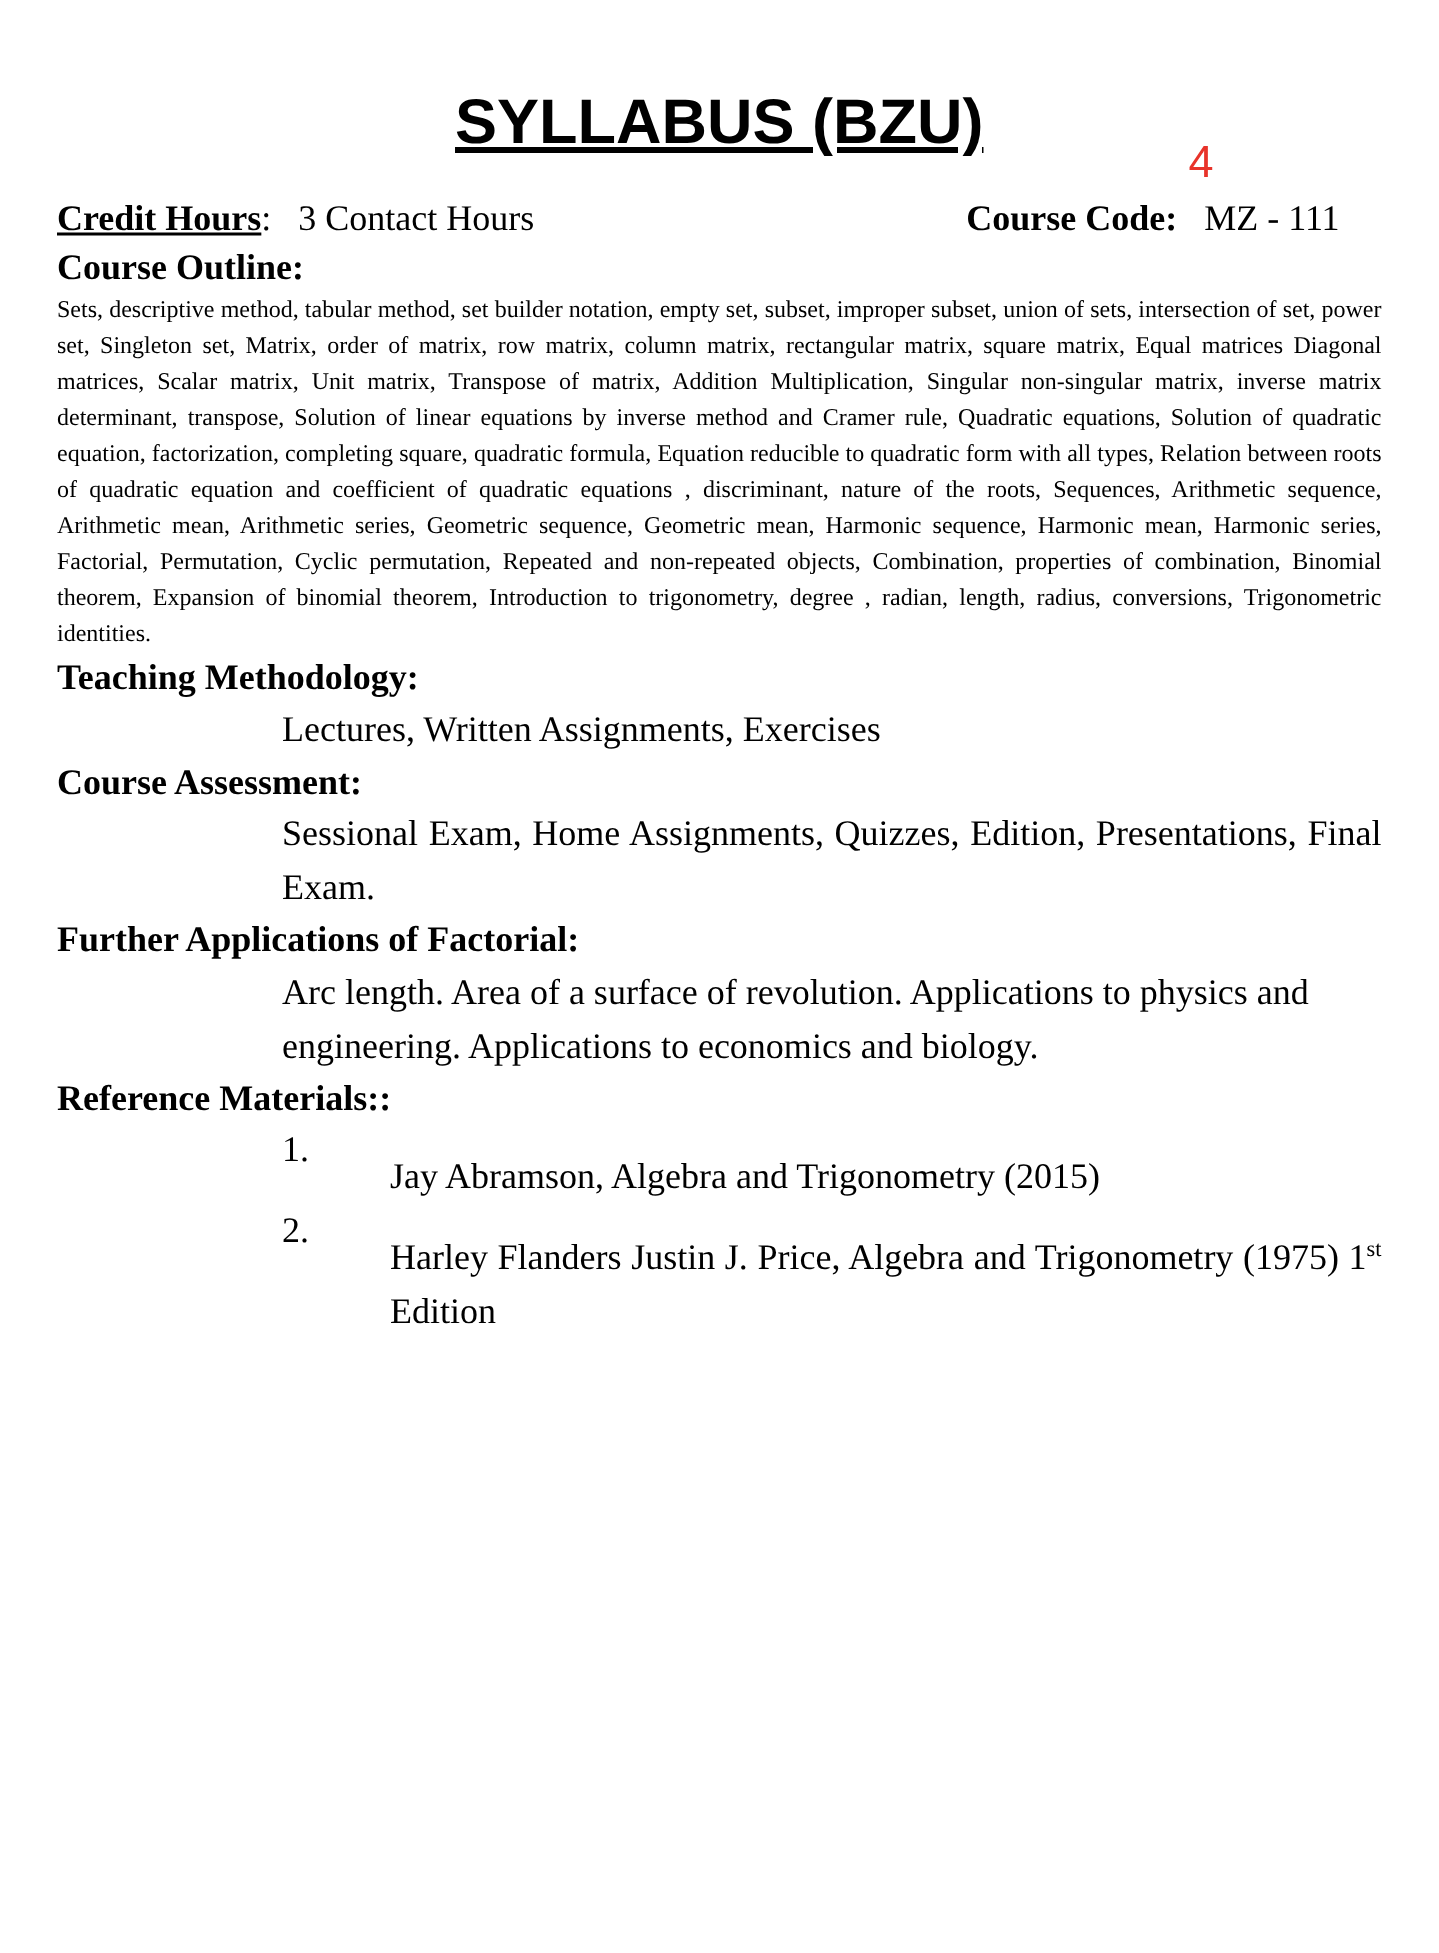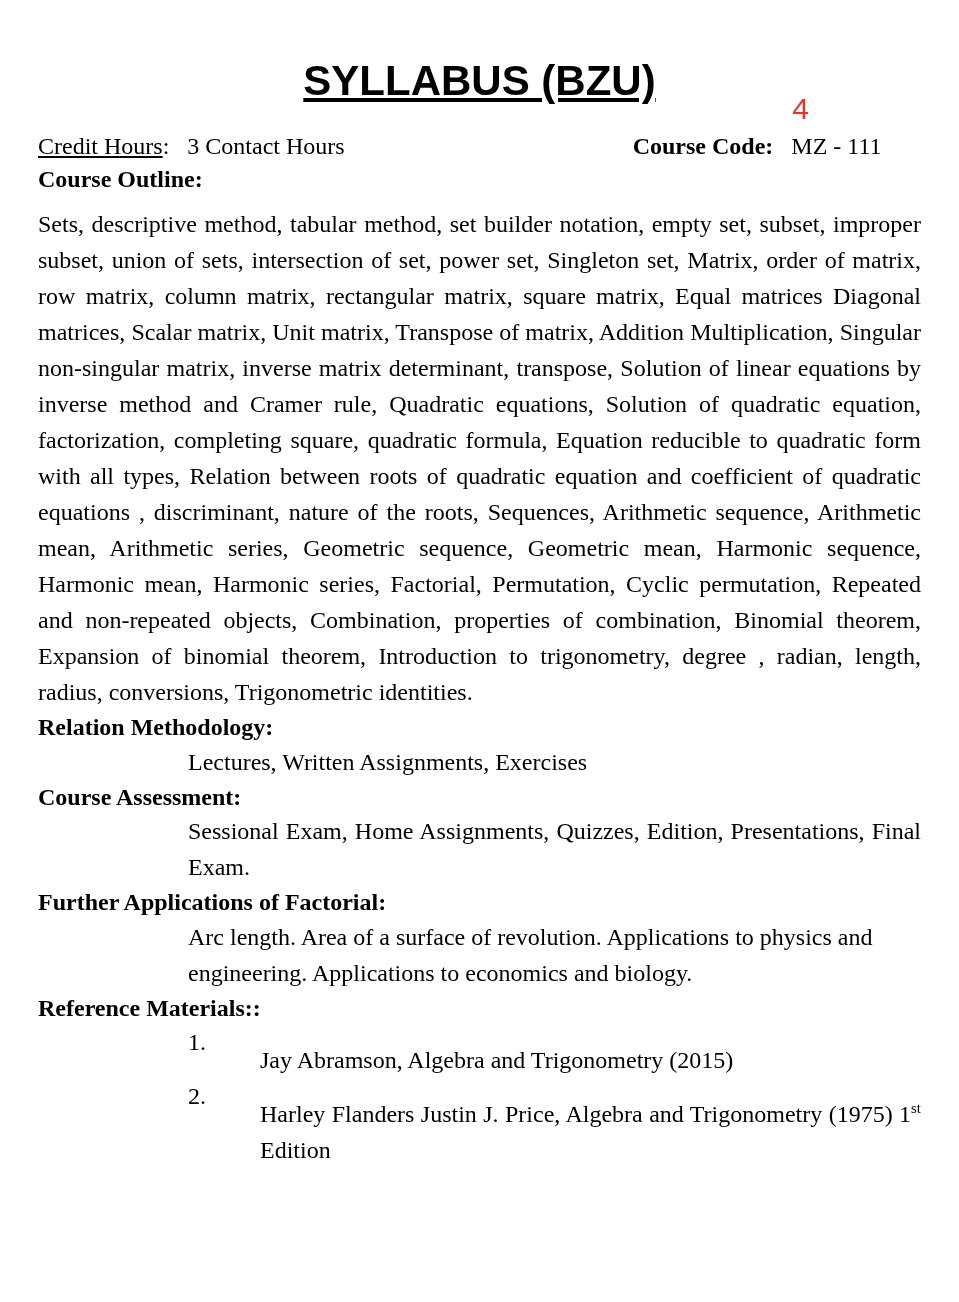--- a/index.html
+++ b/index.html
@@ -60,38 +60,37 @@
     justify-content: flex-start;
     font-size: 24px;
     line-height: 1.35;
   }
   .meta-left { white-space: nowrap; }
   .meta-right {
     margin-left: 288px;
     white-space: nowrap;
   }
   .lbl-bold-ul {
-    font-weight: normal;
+    font-weight: bold;
     text-decoration: underline;
   }
   .lbl-bold {
     font-weight: bold;
   }
   .section-head {
     font-size: 24px;
     font-weight: bold;
     line-height: 1.35;
     margin-top: 1px;
   }
   .body-text {
-    font-size: 24px;
+    font-size: 16px;
     line-height: 1.5;
     text-align: justify;
     text-justify: inter-word;
-    margin-top: 11px;
   }
   .indent-block {
     font-size: 24px;
     line-height: 1.5;
     margin-left: 150px;
     text-align: justify;
     text-justify: inter-word;
   }
   .indent-block.no-justify {
     text-align: left;
@@ -134,21 +133,21 @@
   <div class="content">
 
     <div class="meta-row">
       <div class="meta-left"><span class="lbl-bold-ul">Credit Hours</span><span>:</span>&nbsp;&nbsp; <span>3 Contact Hours</span></div>
       <div class="meta-right"><span class="lbl-bold">Course Code:</span>&nbsp;&nbsp; <span>MZ - 111</span></div>
     </div>
 
     <div class="section-head">Course Outline:</div>
     <div class="body-text">Sets, descriptive method, tabular method, set builder notation, empty set, subset, improper subset, union of sets, intersection of set, power set, Singleton set, Matrix, order of matrix, row matrix, column matrix, rectangular matrix, square matrix, Equal matrices Diagonal matrices, Scalar matrix, Unit matrix, Transpose of matrix, Addition Multiplication, Singular non-singular matrix, inverse matrix determinant, transpose, Solution of linear equations by inverse method and Cramer rule, Quadratic equations, Solution of quadratic equation, factorization, completing square, quadratic formula, Equation reducible to quadratic form with all types, Relation between roots of quadratic equation and coefficient of quadratic equations , discriminant, nature of the roots, Sequences, Arithmetic sequence, Arithmetic mean, Arithmetic series, Geometric sequence, Geometric mean, Harmonic sequence, Harmonic mean, Harmonic series, Factorial, Permutation, Cyclic permutation, Repeated and non-repeated objects, Combination, properties of combination, Binomial theorem, Expansion of binomial theorem, Introduction to trigonometry, degree , radian, length, radius, conversions, Trigonometric identities.</div>
 
-    <div class="section-head">Relation Methodology:</div>
+    <div class="section-head">Teaching Methodology:</div>
     <div class="indent-block no-justify">Lectures, Written Assignments, Exercises</div>
 
     <div class="section-head">Course Assessment:</div>
     <div class="indent-block">Sessional Exam, Home Assignments, Quizzes, Edition, Presentations, Final Exam.</div>
 
     <div class="section-head">Further Applications of Factorial:</div>
     <div class="indent-block no-justify">Arc length. Area of a surface of revolution. Applications to physics and engineering. Applications to economics and biology.</div>
 
     <div class="section-head">Reference Materials::</div>
     <div class="ref-list">

